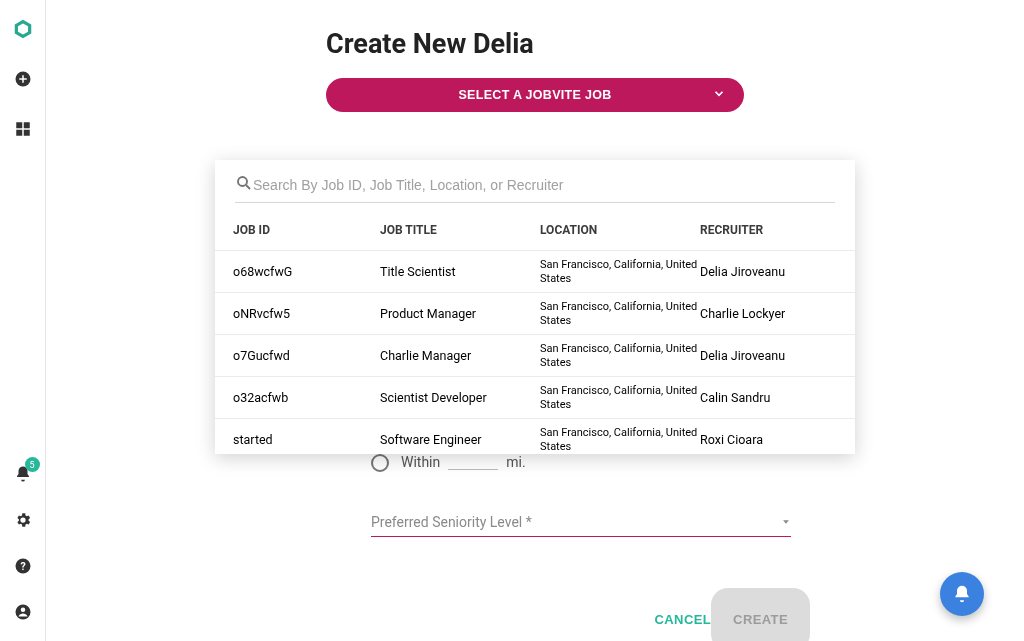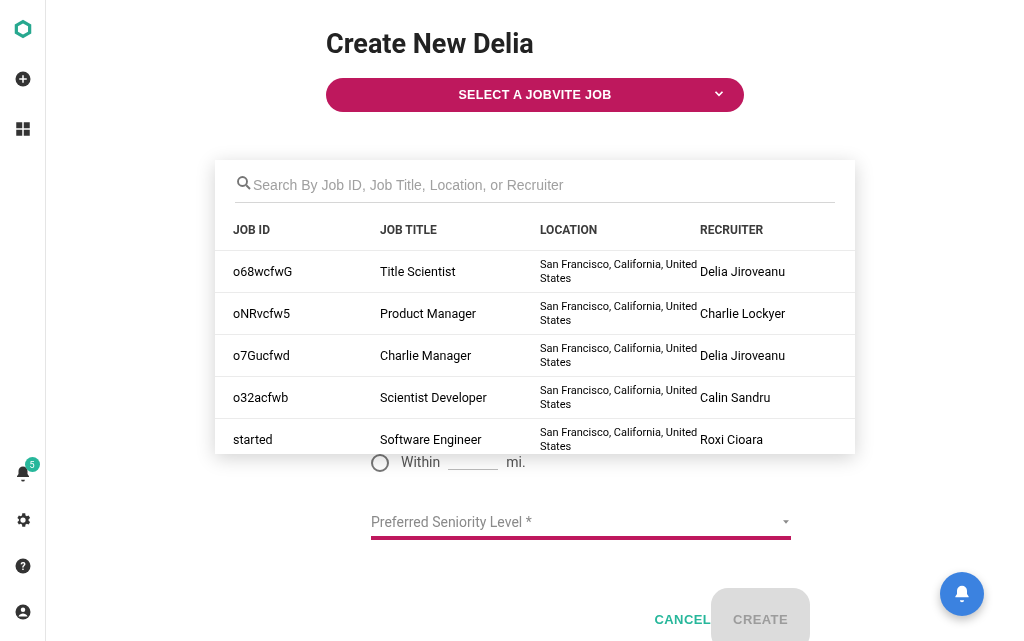--- a/index.html
+++ b/index.html
@@ -161,21 +161,21 @@
       outline: none;
     }
     .seniority {
       position: absolute;
       top: 514px;
       left: 325px;
       width: 420px;
       display: flex;
       align-items: center;
       justify-content: space-between;
-      border-bottom: 4px solid #be185d;
+      border-bottom: 1px solid #be185d;
       padding-bottom: 6px;
       font-size: 14px;
       color: #8a8a8a;
       cursor: pointer;
     }
     .actions {
       position: absolute;
       top: 588px;
       left: 344px;
       width: 420px;

